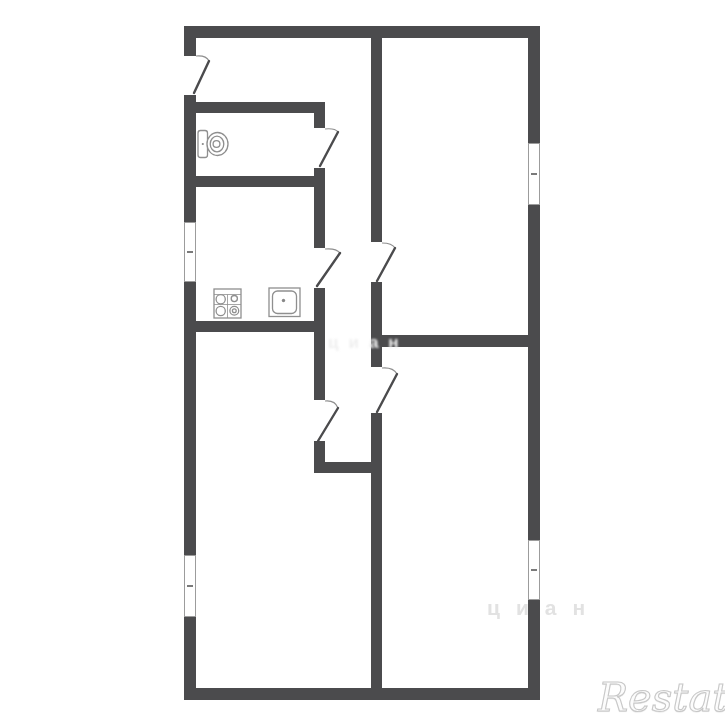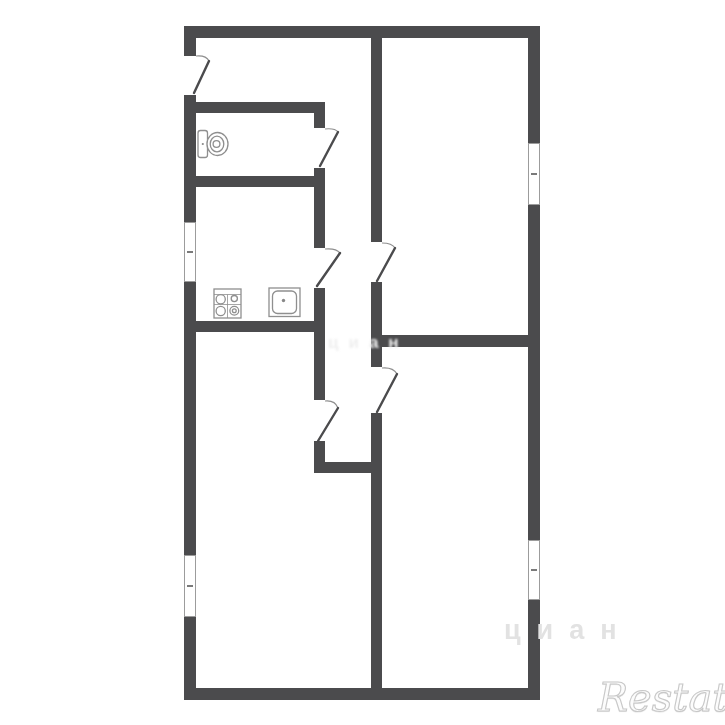--- a/index.html
+++ b/index.html
@@ -19,21 +19,21 @@
   svg.overlay{position:absolute;left:0;top:0;}
   .door-line{stroke:var(--wall,#4b4b4d);stroke-width:2.4;fill:none;stroke-linecap:round;}
   .door-arc{stroke:var(--doorarc,#8f8f8f);stroke-width:1.1;fill:none;}
   .fix{stroke:var(--fixture,#8f8f8f);stroke-width:1.3;fill:#ffffff;}
   .fix-thin{stroke:var(--fixture,#8f8f8f);stroke-width:0.8;fill:none;}
   .fix-dot{fill:#888888;stroke:none;}
   .wm-faint{
     position:absolute;color:var(--watermarkfaint,#e2e2e2);font-weight:bold;
     filter:blur(0.6px);user-select:none;white-space:nowrap;
   }
-  .wm-faint.one{left:487px;top:615px;font-size:27px;letter-spacing:16px;margin-left:17px;}
+  .wm-faint.one{left:487px;top:596px;font-size:21px;letter-spacing:16px;}
   .wm-faint.two{left:328px;top:333px;font-size:17px;letter-spacing:10px;color:#efefef;filter:blur(1px);}
   .wm-brand{
     position:absolute;left:598px;top:674px;
     font-family:"DejaVu Serif", serif;font-style:italic;font-size:40px;
     color:#fcfcfc;-webkit-text-stroke:1.1px var(--watermarkbrand,#c8c8c8);
     text-shadow:0 1px 1px #e3e3e3;user-select:none;white-space:nowrap;
   }
 </style>
 </head>
 <body>

